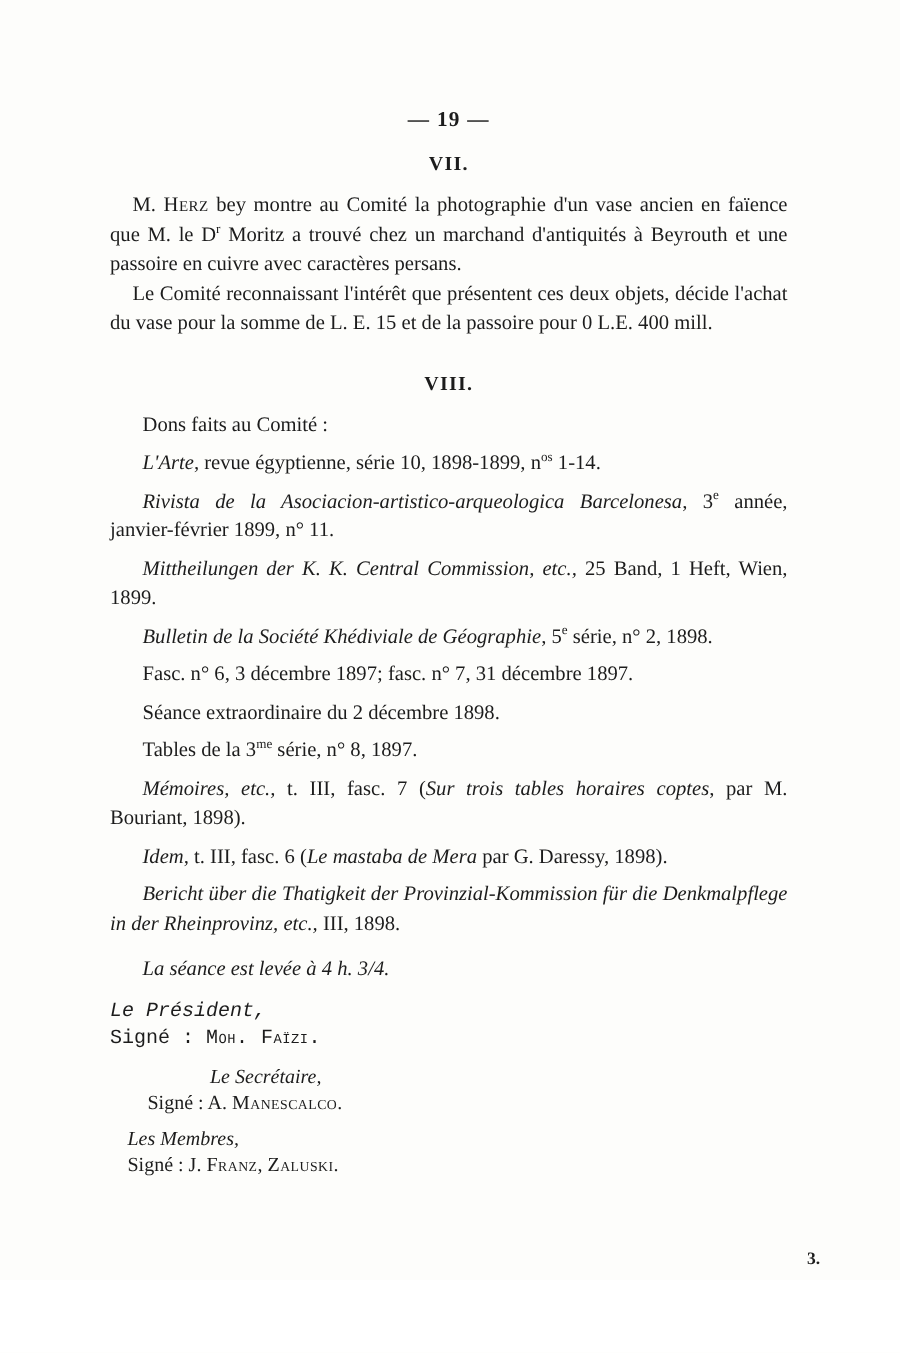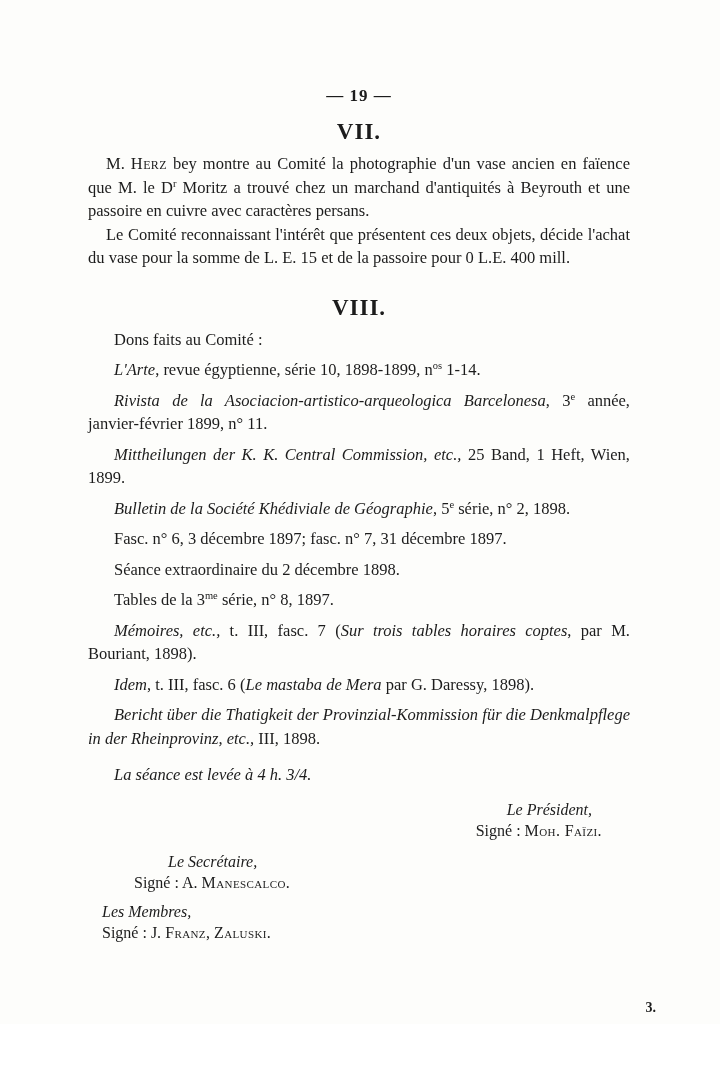--- a/index.html
+++ b/index.html
@@ -21,21 +21,21 @@
     text-align: center;
     font-size: 17px;
     font-weight: bold;
     letter-spacing: 1px;
     line-height: 24px;
     margin-bottom: 12px;
   }
 
   .heading {
     text-align: center;
-    font-size: 23px;
+    font-size: 16px;
     font-weight: bold;
     letter-spacing: 1px;
     line-height: 24px;
     margin: 6px 0 8px 0;
   }
   .heading.h8 { margin-top: 26px; }
 
   .para {
     font-size: 16.5px;
     line-height: 23.5px;
@@ -46,26 +46,26 @@
   .item { text-indent: 26px; margin-top: 7px; }
   .closing { margin-top: 13px; font-style: italic; }
 
   .i  { font-style: italic; }
   .sc { font-variant: small-caps; letter-spacing: 0.4px; }
   sup { font-size: 10.5px; line-height: 0; vertical-align: super; }
 
   .signatures { margin-top: 12px; font-size: 16px; }
   .sig-role, .sig-line { line-height: 21px; }
 
-  .sig-president { text-align: right; padding-right: 28px; margin-top: 2px; }
+  .sig-president { padding-right: 28px; margin-top: 2px; font-family: Liberation Mono, monospace; }
   .sig-president .sig-role { padding-right: 10px; }
 
   .sig-secretary { margin-top: 10px; }
   .sig-secretary .sig-role { margin-left: 80px; }
-  .sig-secretary .sig-line { margin-left: 46px; }
+  .sig-secretary .sig-line { margin-left: 30px; }
 
   .sig-members { margin-top: 8px; text-align: left; padding-left: 14px; }
 
   .printer-mark {
     position: absolute;
     right: 64px;
     top: 1000px;
     font-size: 14px;
     font-weight: bold;
   }

